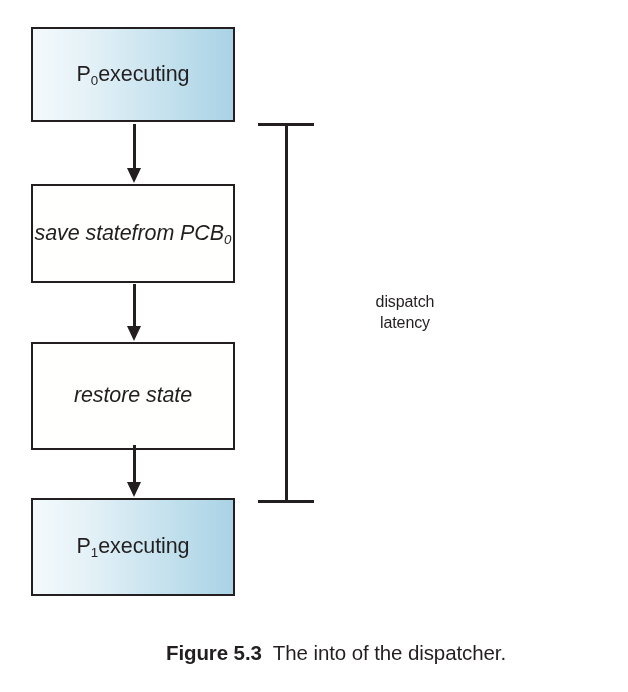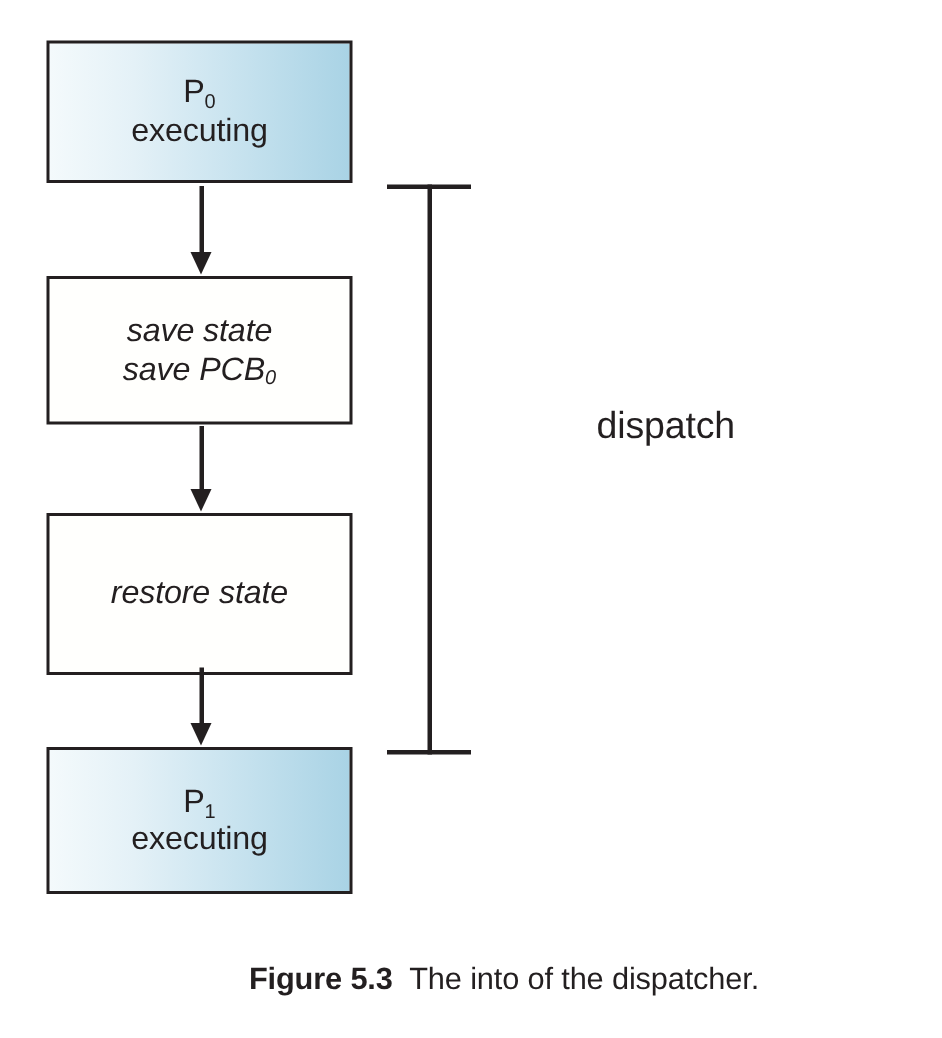--- a/index.html
+++ b/index.html
@@ -24,21 +24,21 @@
   }
 
   
   .node {
     position: absolute;
     left: 31px;
     width: 204px;
     box-sizing: border-box;
     border: 2.5px solid #231f20;
     display: flex;
-    flex-direction: column;
+    flex-direction: row;
     align-items: center;
     justify-content: center;
     text-align: center;
     font-size: 21.5px;
     line-height: 1.18;
     letter-spacing: -0.1px;
   }
   .node.gradient {
     background: linear-gradient(to right, #f4fafc 0%, #e4f1f7 28%, #c8e3ef 62%, #a9d3e5 100%);
   }
@@ -119,24 +119,24 @@
     left: 27px;
     top: 0;
     width: 3px;
     height: 380px;
     background: #231f20;
   }
 
   #bracket-label {
     position: absolute;
     left: 320px;
-    top: 268px;
+    top: 292px;
     width: 170px;
-    text-align: right;
-    font-size: 25px;
+    text-align: center;
+    font-size: 16px;
     line-height: 1.30;
     color: #231f20;
     letter-spacing: -0.1px;
   }
   #bracket-label span { display: block; }
 
   
   #caption {
     position: absolute;
     left: 0;
@@ -164,21 +164,21 @@
     <span class="node-line">executing</span>
   </div>
 
   <div class="arrow" id="arrow-1">
     <div class="shaft"></div>
     <div class="head"></div>
   </div>
 
   <div class="node plain" id="node-save">
     <span class="node-line">save state</span>
-    <span class="node-line"><span>save PCB</span><span class="sub">0</span></span>
+    <span class="node-line"><span>from PCB</span><span class="sub">0</span></span>
   </div>
 
   <div class="arrow" id="arrow-2">
     <div class="shaft"></div>
     <div class="head"></div>
   </div>
 
   <div class="node plain" id="node-restore">
     <span class="node-line">restore state</span>
   </div>
@@ -194,19 +194,20 @@
   </div>
 
   <div id="bracket">
     <div class="cap cap-top"></div>
     <div class="stem"></div>
     <div class="cap cap-bottom"></div>
   </div>
 
   <div id="bracket-label">
     <span>dispatch</span>
+    <span>latency</span>
   </div>
 
 </div>
 
 <div id="caption">
   <span class="fig-label">Figure 5.3</span><span>The into of the dispatcher.</span>
 </div>
 
 </body></html>

